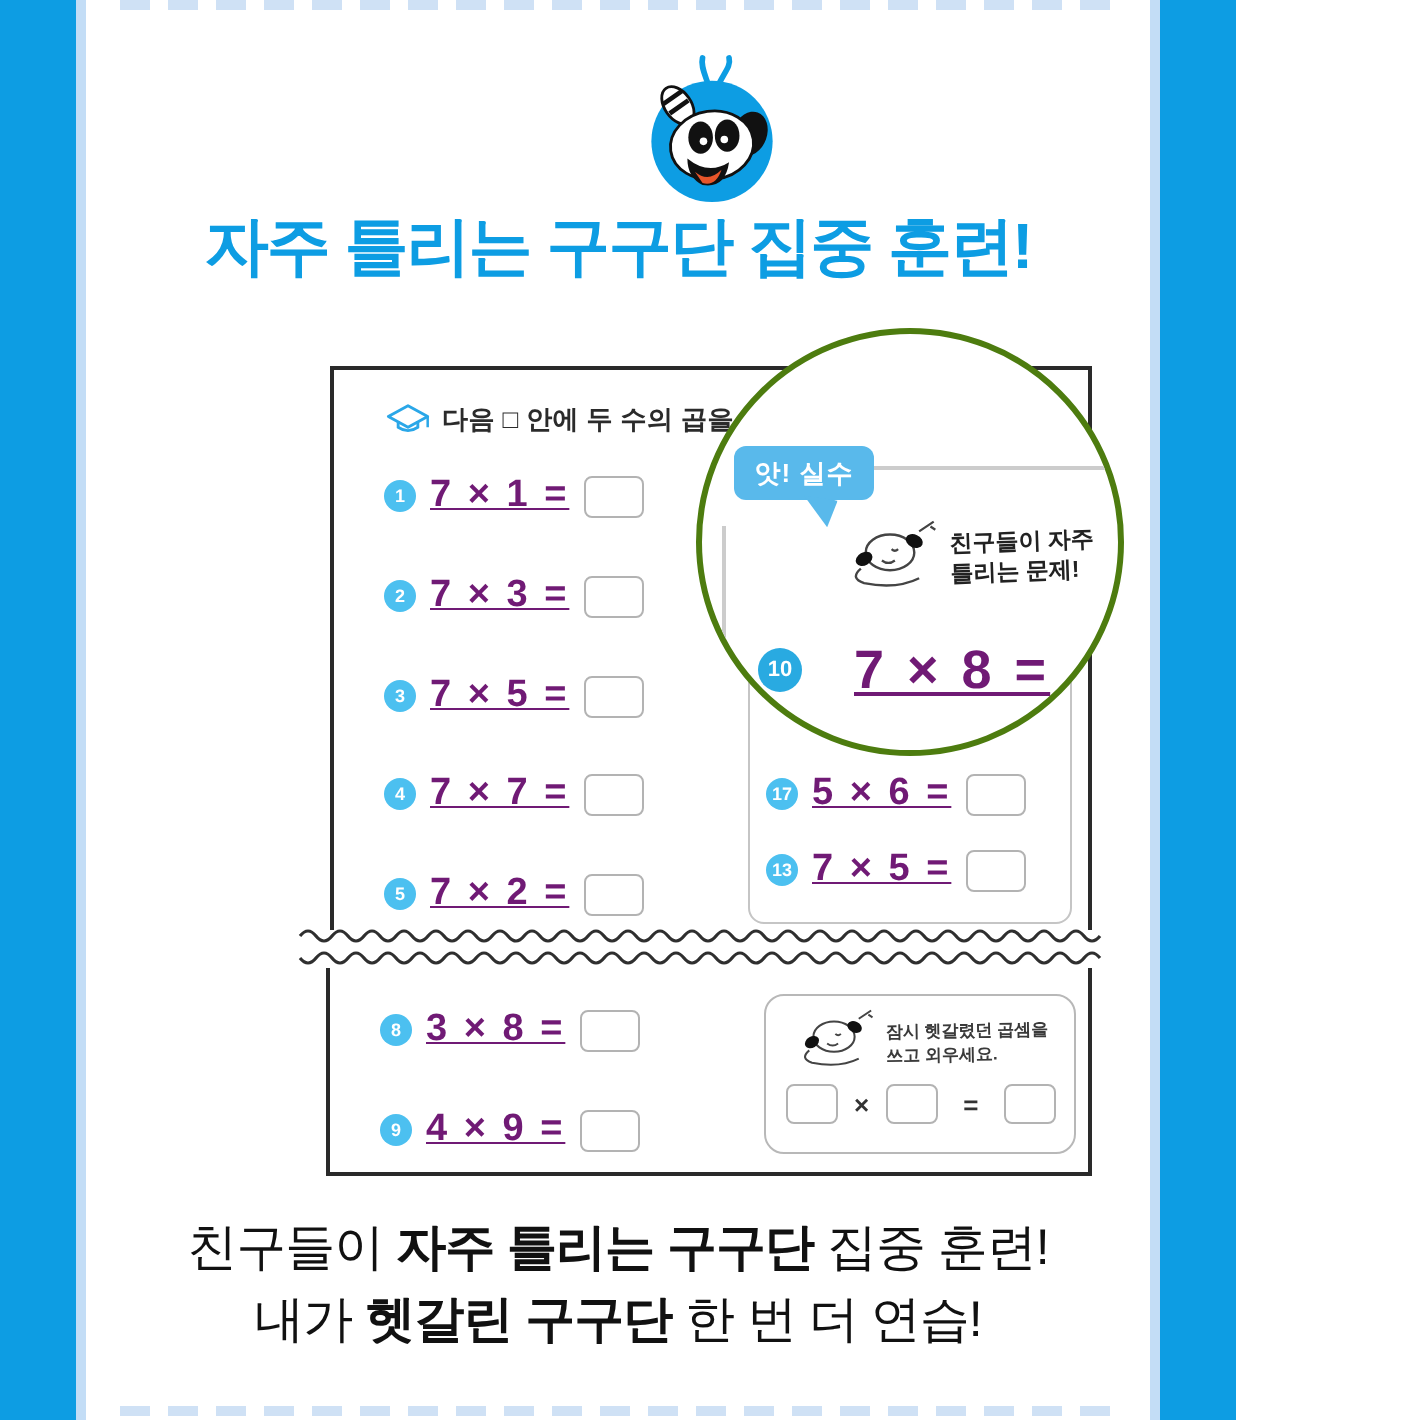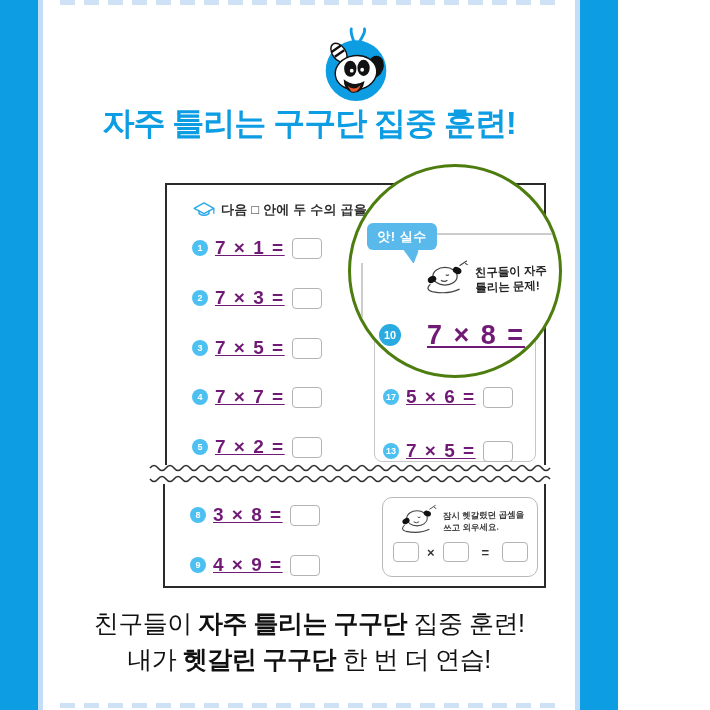--- a/index.html
+++ b/index.html
@@ -147,21 +147,21 @@
     <span class="badge">5</span>
     <span class="expr">7 × 2 =</span>
     <span class="abox"></span>
   </div>
 
   <div class="prow" style="left:383px; top:386px;">
     <span class="badge">17</span>
     <span class="expr">5 × 6 =</span>
     <span class="abox"></span>
   </div>
-  <div class="prow" style="left:383px; top:440px;justify-content:flex-end;">
+  <div class="prow" style="left:383px; top:424px;justify-content:flex-end;">
     <span class="badge">13</span>
     <span class="expr">7 × 5 =</span>
     <span class="abox"></span>
   </div>
 
   <svg class="tear">
     <path id="wave1" d="M-2 6q4 -5 8 0q4 5 8 0q4 -5 8 0q4 5 8 0q4 -5 8 0q4 5 8 0q4 -5 8 0q4 5 8 0q4 -5 8 0q4 5 8 0q4 -5 8 0q4 5 8 0q4 -5 8 0q4 5 8 0q4 -5 8 0q4 5 8 0q4 -5 8 0q4 5 8 0q4 -5 8 0q4 5 8 0q4 -5 8 0q4 5 8 0q4 -5 8 0q4 5 8 0q4 -5 8 0q4 5 8 0q4 -5 8 0q4 5 8 0q4 -5 8 0q4 5 8 0q4 -5 8 0q4 5 8 0q4 -5 8 0q4 5 8 0q4 -5 8 0q4 5 8 0q4 -5 8 0q4 5 8 0q4 -5 8 0q4 5 8 0q4 -5 8 0q4 5 8 0q4 -5 8 0q4 5 8 0q4 -5 8 0q4 5 8 0q4 -5 8 0q4 5 8 0q4 -5 8 0q4 5 8 0"></path>
     <path id="wave2" d="M-2 17q4 5 8 0q4 -5 8 0q4 5 8 0q4 -5 8 0q4 5 8 0q4 -5 8 0q4 5 8 0q4 -5 8 0q4 5 8 0q4 -5 8 0q4 5 8 0q4 -5 8 0q4 5 8 0q4 -5 8 0q4 5 8 0q4 -5 8 0q4 5 8 0q4 -5 8 0q4 5 8 0q4 -5 8 0q4 5 8 0q4 -5 8 0q4 5 8 0q4 -5 8 0q4 5 8 0q4 -5 8 0q4 5 8 0q4 -5 8 0q4 5 8 0q4 -5 8 0q4 5 8 0q4 -5 8 0q4 5 8 0q4 -5 8 0q4 5 8 0q4 -5 8 0q4 5 8 0q4 -5 8 0q4 5 8 0q4 -5 8 0q4 5 8 0q4 -5 8 0q4 5 8 0q4 -5 8 0q4 5 8 0q4 -5 8 0q4 5 8 0q4 -5 8 0q4 5 8 0q4 -5 8 0"></path>
   </svg>
 

